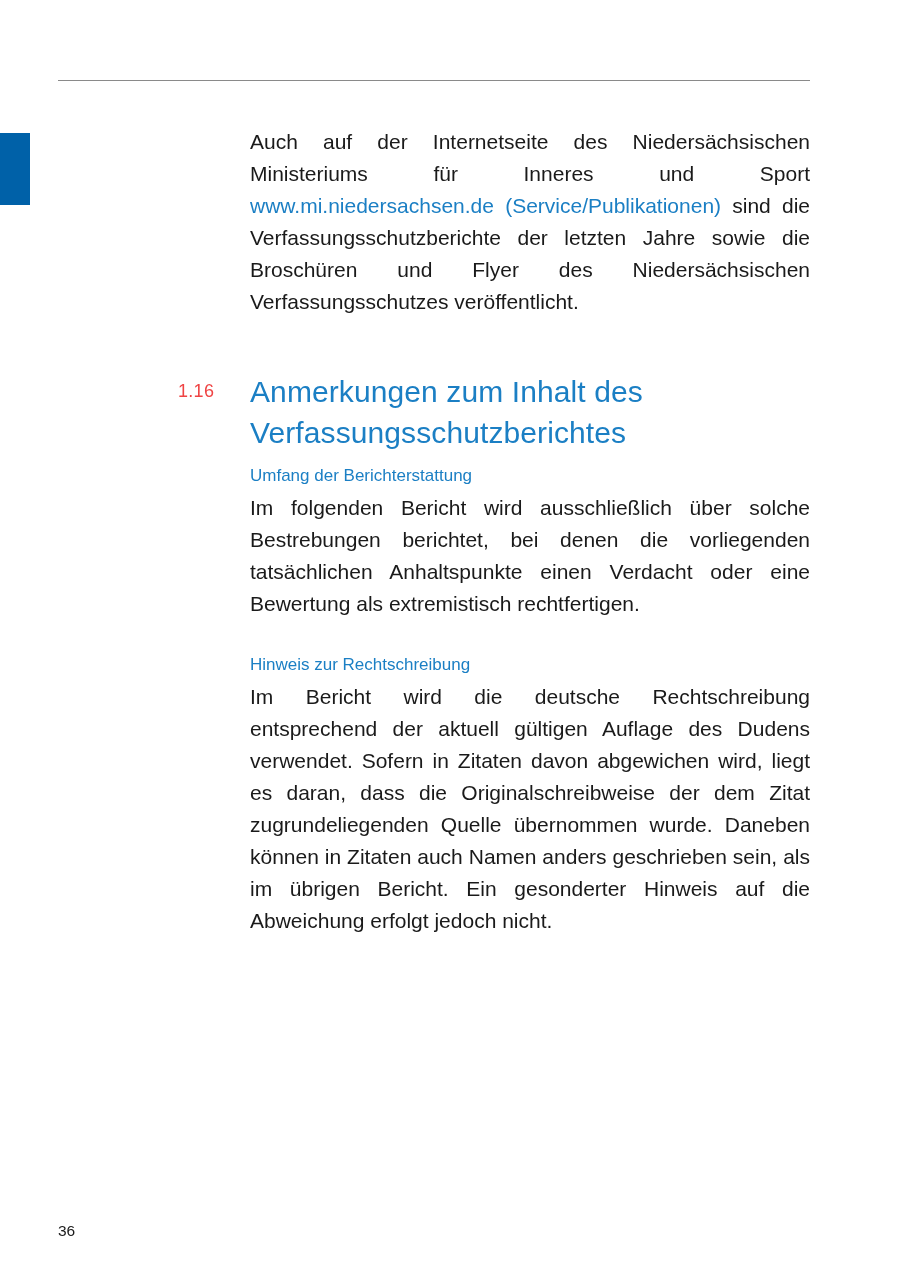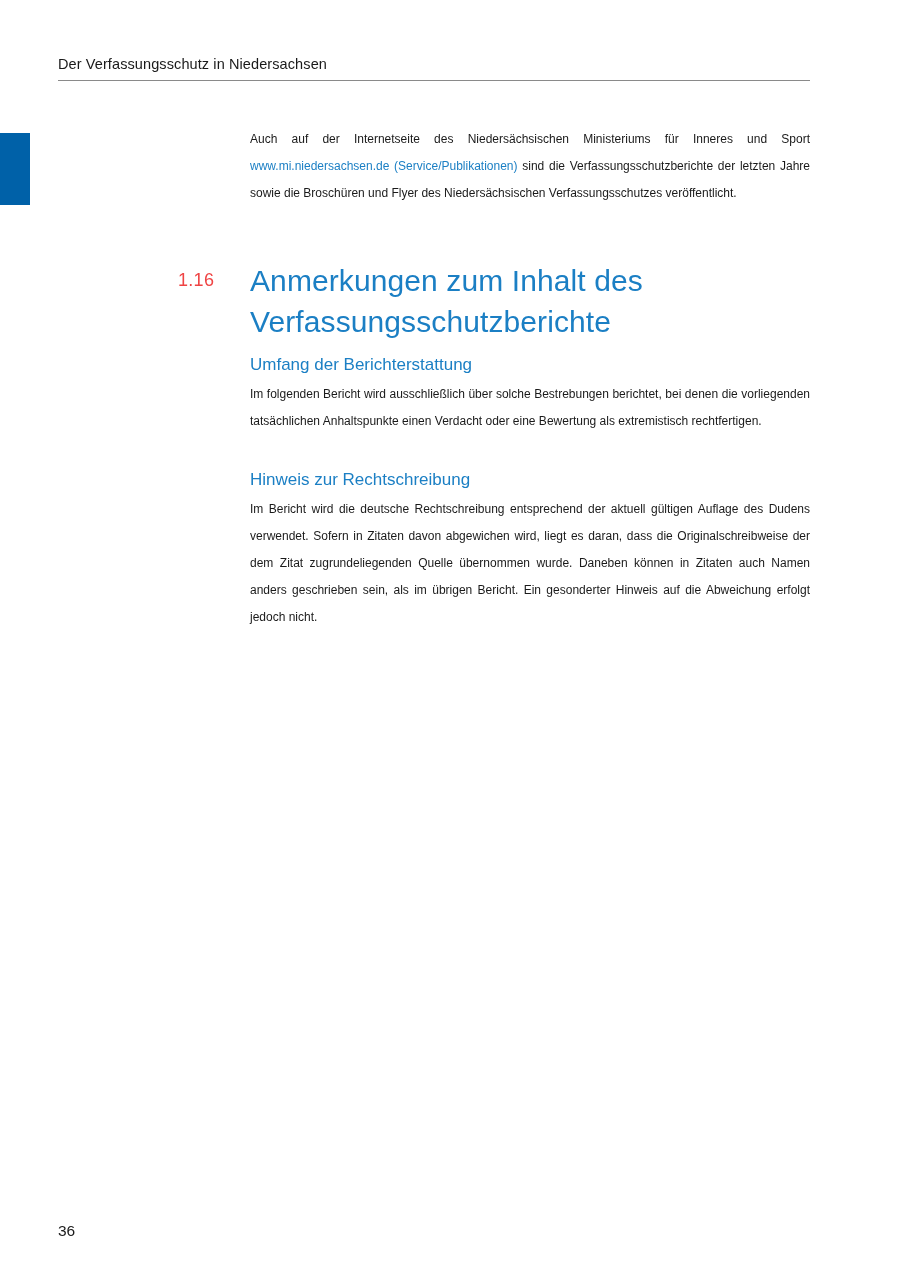--- a/index.html
+++ b/index.html
@@ -58,22 +58,22 @@
   
   .content {
     position: absolute;
     left: 250px;
     top: 126px;
     width: 560px;
   }
 
   p.body {
     margin: 0;
-    font-size: 12px;
-    line-height: 27px;
+    font-size: 21px;
+    line-height: 32px;
     text-align: justify;
     color: #1a1a1a;
     hyphens: manual;
   }
 
   a.link,
   .link {
     color: #1b7fc4;
     text-decoration: none;
   }
@@ -124,32 +124,29 @@
     color: #1a1a1a;
   }
 </style>
 </head>
 <body>
 
 <div class="page">
 
   <div class="edge-marker"></div>
 
-  <div class="header">
-    <div class="header-text">Der Verfassungsschutz in Niedersachsen</div>
-  </div>
   <div class="header-rule"></div>
 
   <div class="content">
 
     <p class="body"><span>Auch auf der Internetseite des Niedersächsischen Ministeriums für Inneres und Sport </span><a class="link" href="#">www.mi.niedersachsen.de (Service/Publikationen)</a><span> sind die Verfassungsschutzberichte der letzten Jahre sowie die Broschüren und Flyer des Niedersächsischen Verfassungsschutzes veröffentlicht.</span></p>
 
     <div class="section-heading">
       <div class="section-number">1.16</div>
-      <h2 class="section-title">Anmerkungen zum Inhalt des Verfassungsschutzberichte</h2>
+      <h2 class="section-title">Anmerkungen zum Inhalt des Verfassungsschutzberichtes</h2>
     </div>
 
     <div class="sub-block">
       <h3 class="sub-heading">Umfang der Berichterstattung</h3>
       <p class="body">Im folgenden Bericht wird ausschließlich über solche Bestrebungen berichtet, bei denen die vorliegenden tatsächlichen Anhaltspunkte einen Verdacht oder eine Bewertung als extremistisch rechtfertigen.</p>
     </div>
 
     <div class="sub-block second">
       <h3 class="sub-heading">Hinweis zur Rechtschreibung</h3>
       <p class="body">Im Bericht wird die deutsche Rechtschreibung entsprechend der aktuell gültigen Auflage des Dudens verwendet. Sofern in Zitaten davon abgewichen wird, liegt es daran, dass die Originalschreibweise der dem Zitat zugrundeliegenden Quelle übernommen wurde. Daneben können in Zitaten auch Namen anders geschrieben sein, als im übrigen Bericht. Ein gesonderter Hinweis auf die Abweichung erfolgt jedoch nicht.</p>

